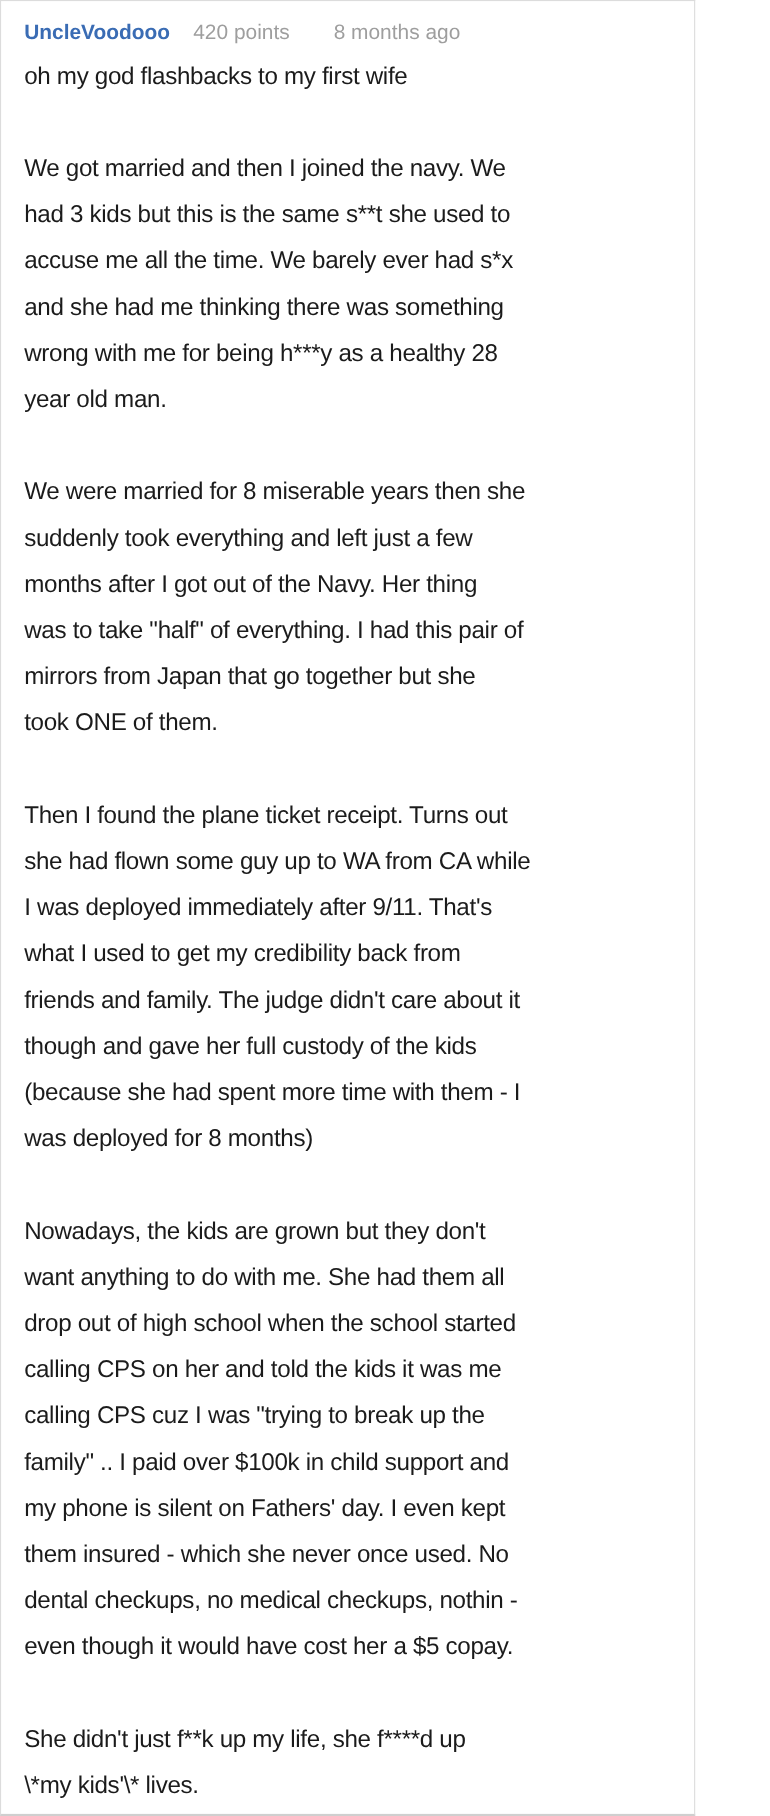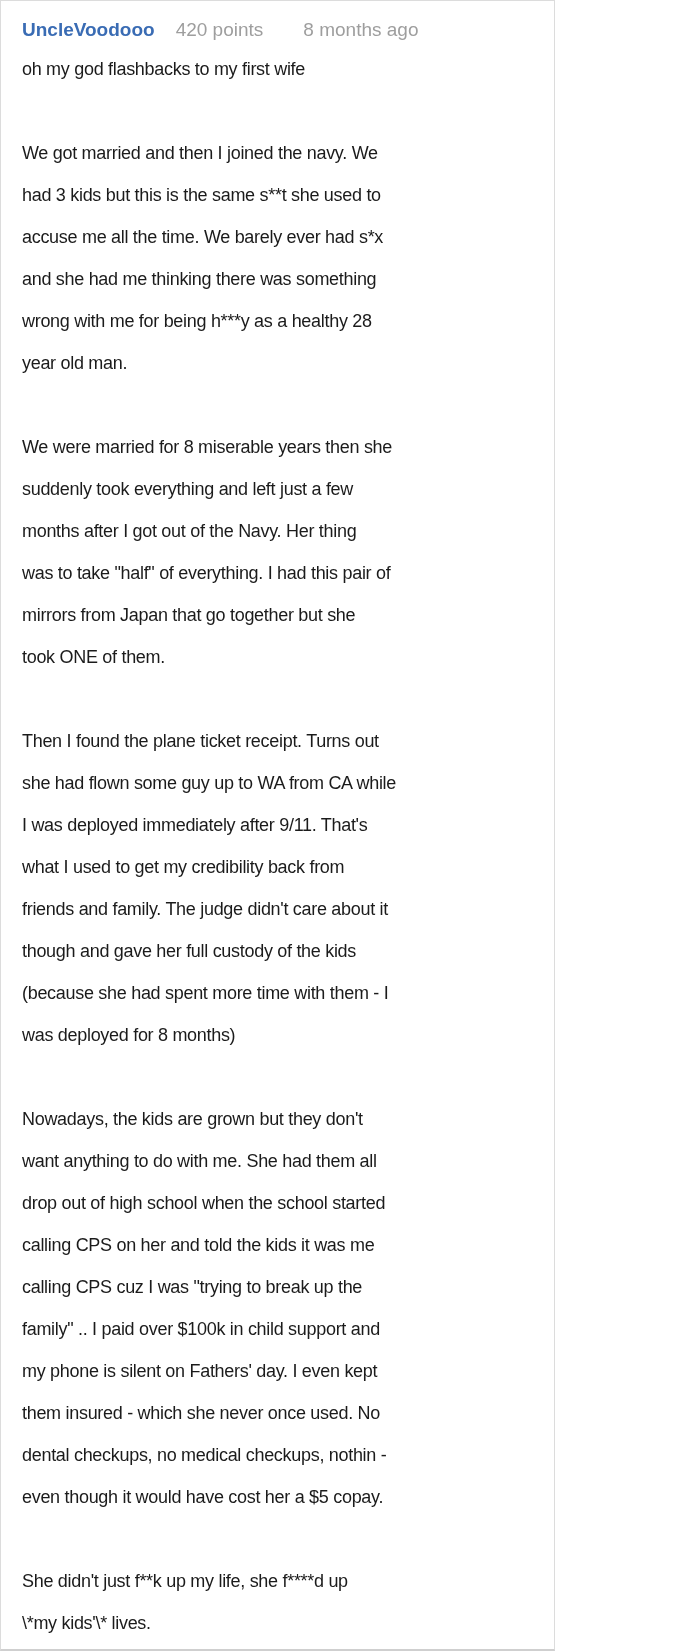--- a/index.html
+++ b/index.html
@@ -2,21 +2,21 @@
 <html style="--username: #3a6cb4; --meta: #9e9e9e; --body_text: #1b1b1b; --border: #dcdcdc; --border_bottom: #cfcfcf; --background: #ffffff;"><head>
 <meta charset="utf-8">
 <style>
   html, body {
     margin: 0;
     padding: 0;
     background: #ffffff;
   }
   .screenshot {
     box-sizing: border-box;
-    width: 555px;
+    width: 632px;
     height: 1651px;
     background: var(--background, #ffffff);
     border: 1px solid var(--border, #dcdcdc);
     border-bottom: 2px solid var(--border_bottom, #cfcfcf);
     font-family: "Liberation Sans", "DejaVu Sans", sans-serif;
     overflow: hidden;
   }
   .comment {
     padding: 17px 21px 0 21px;
   }
@@ -36,21 +36,21 @@
   .meta {
     color: var(--meta, #9e9e9e);
     font-weight: normal;
   }
   .points {
     margin-right: 40px;
   }
   .comment-body {
     margin-top: 7px;
     color: var(--body_text, #1b1b1b);
-    font-size: 18px;
+    font-size: 22px;
     line-height: 42px;
     letter-spacing: -0.3px;
     white-space: pre-line;
   }
 </style>
 </head>
 <body>
 
 <div class="screenshot">
   <div class="comment">

